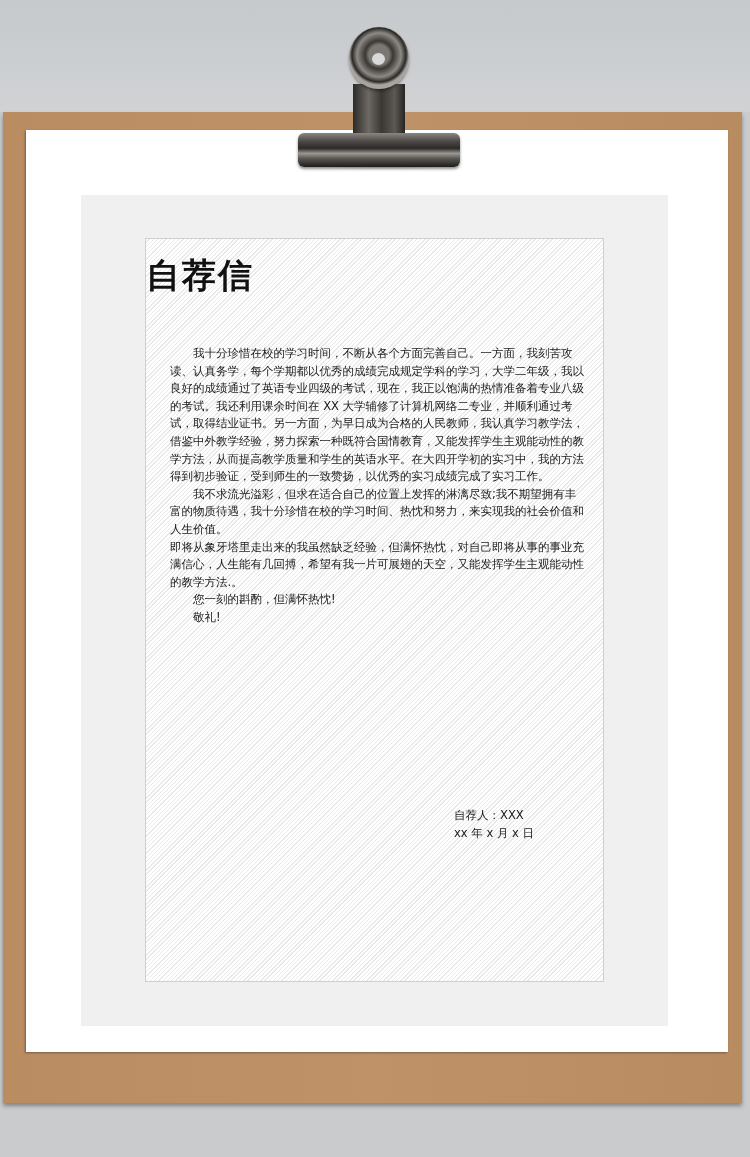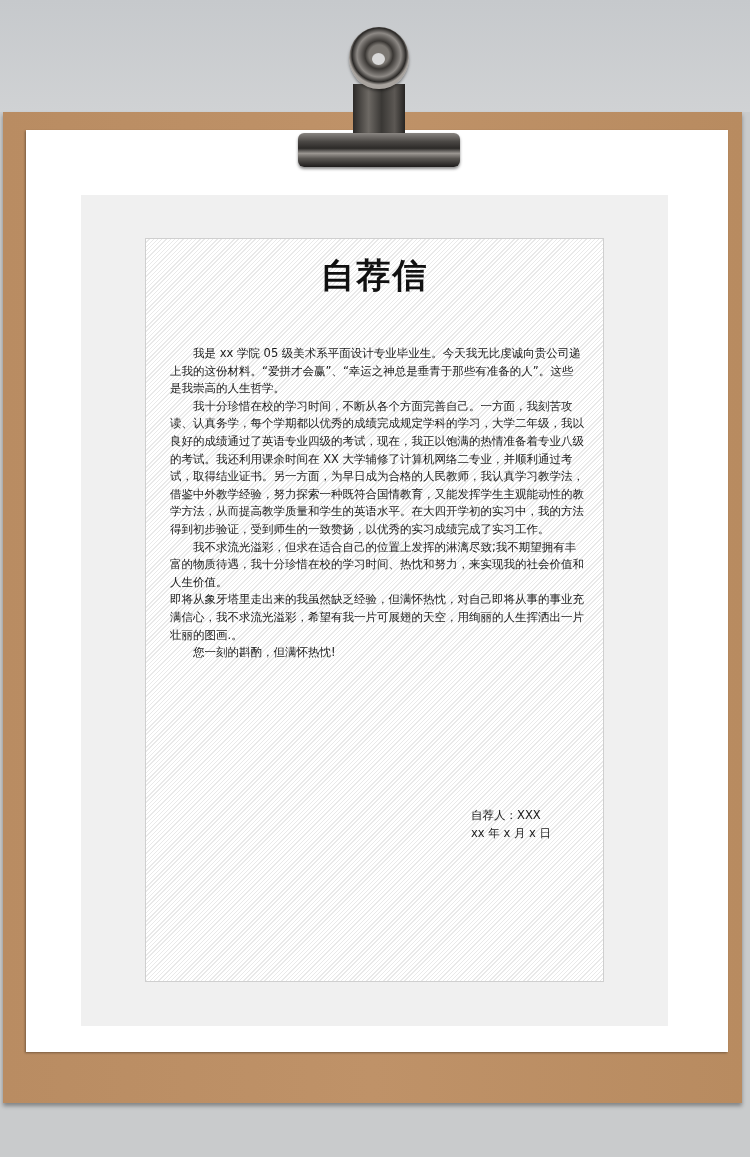--- a/index.html
+++ b/index.html
@@ -14,27 +14,27 @@
     background:linear-gradient(90deg,#b98c62,#bf9268 50%,#b88b60);
     box-shadow:0 3px 4px rgba(0,0,0,0.35); }
   .paper { position:absolute; left:26px; top:130px; width:702px; height:922px;
     background:#ffffff; box-shadow:-1px 1px 2px rgba(0,0,0,0.35); }
   .panel { position:absolute; left:81px; top:195px; width:587px; height:831px;
     background:#f0f0f0; }
   .doc { position:absolute; left:145px; top:238px; width:457px; height:742px;
     border:1px solid #cfcfcf;
     background:#f7f7f7 repeating-linear-gradient(135deg, #ffffff 0 2px, #e9e9e9 2px 3px);
   }
-  .title { position:absolute; left:0; right:0; top:14px; text-align:center;
+  .title { position:absolute; left:0; right:0; top:14px; text-align:left;
     font-size:34px; font-weight:bold; color:#111; letter-spacing:2px; }
   .body { position:absolute; left:24px; top:106px; width:414px;
     font-size:11.5px; line-height:17.6px; color:#1a1a1a; }
   .body p { margin:0; }
   .ind { text-indent:2em; }
-  .sig { position:absolute; left:325px; top:568px; font-size:11.5px; line-height:17.6px; color:#1a1a1a; }
+  .sig { position:absolute; left:308px; top:568px; font-size:11.5px; line-height:17.6px; color:#1a1a1a; }
   
   .clip-shadow { position:absolute; left:300px; top:150px; width:165px; height:20px;
     background:radial-gradient(ellipse at center, rgba(0,0,0,0.25), rgba(0,0,0,0) 70%); }
   .clip-ring { position:absolute; left:349px; top:27px; width:60px; height:62px; border-radius:50%;
     background:radial-gradient(circle at 50% 45%, #7b7772 0 10px, #3a3734 14px, #8d8985 22px, #2b2927 27px, #a8a39e 30px);
     box-shadow:0 2px 3px rgba(0,0,0,0.4); }
   .clip-hole { position:absolute; left:372px; top:53px; width:13px; height:12px; border-radius:50%;
     background:#d9d9d9; }
   .clip-neck { position:absolute; left:353px; top:84px; width:52px; height:58px;
     background:linear-gradient(90deg,#2c2a28,#6d6964 30%,#3a3835 55%,#5c5854 80%,#262422);
@@ -48,25 +48,25 @@
 <body>
 
 <div class="wall-top"></div>
 <div class="board"></div>
 <div class="paper"></div>
 <div class="panel"></div>
 
 <div class="doc">
   <div class="title">自荐信</div>
   <div class="body">
-    <p class="ind">我是 xx 学院 05 级美术系平面设计专业毕业生。今天我无比虔诚向贵公司递上我的这份材料。“爱拼才会赢”、“幸运之神总是垂青于那些有准备的人”。这些是我崇高的人生哲学。</p>
     <p class="ind">我十分珍惜在校的学习时间，不断从各个方面完善自己。一方面，我刻苦攻读、认真务学，每个学期都以优秀的成绩完成规定学科的学习，大学二年级，我以良好的成绩通过了英语专业四级的考试，现在，我正以饱满的热情准备着专业八级的考试。我还利用课余时间在 XX 大学辅修了计算机网络二专业，并顺利通过考试，取得结业证书。另一方面，为早日成为合格的人民教师，我认真学习教学法，借鉴中外教学经验，努力探索一种既符合国情教育，又能发挥学生主观能动性的教学方法，从而提高教学质量和学生的英语水平。在大四开学初的实习中，我的方法得到初步验证，受到师生的一致赞扬，以优秀的实习成绩完成了实习工作。</p>
     <p class="ind">我不求流光溢彩，但求在适合自己的位置上发挥的淋漓尽致;我不期望拥有丰富的物质待遇，我十分珍惜在校的学习时间、热忱和努力，来实现我的社会价值和人生价值。</p>
-    <p>即将从象牙塔里走出来的我虽然缺乏经验，但满怀热忱，对自己即将从事的事业充满信心，我不求流光溢彩，希望有我一片可展翅的天空，用绚丽的人生挥洒出一片壮丽的图画.。</p>
+    <p>即将从象牙塔里走出来的我虽然缺乏经验，但满怀热忱，对自己即将从事的事业充满信心，人生能有几回搏，希望有我一片可展翅的天空，又能发挥学生主观能动性的教学方法.。</p>
     <p class="ind">您一刻的斟酌，但满怀热忱!</p>
+    <p class="ind">敬礼!</p>
   </div>
   <div class="sig">
     <div>自荐人：XXX</div>
     <div>xx 年 x 月 x 日</div>
   </div>
 </div>
 
 <div class="clip-shadow"></div>
 <div class="clip-neck"></div>
 <div class="clip-ring"></div>

